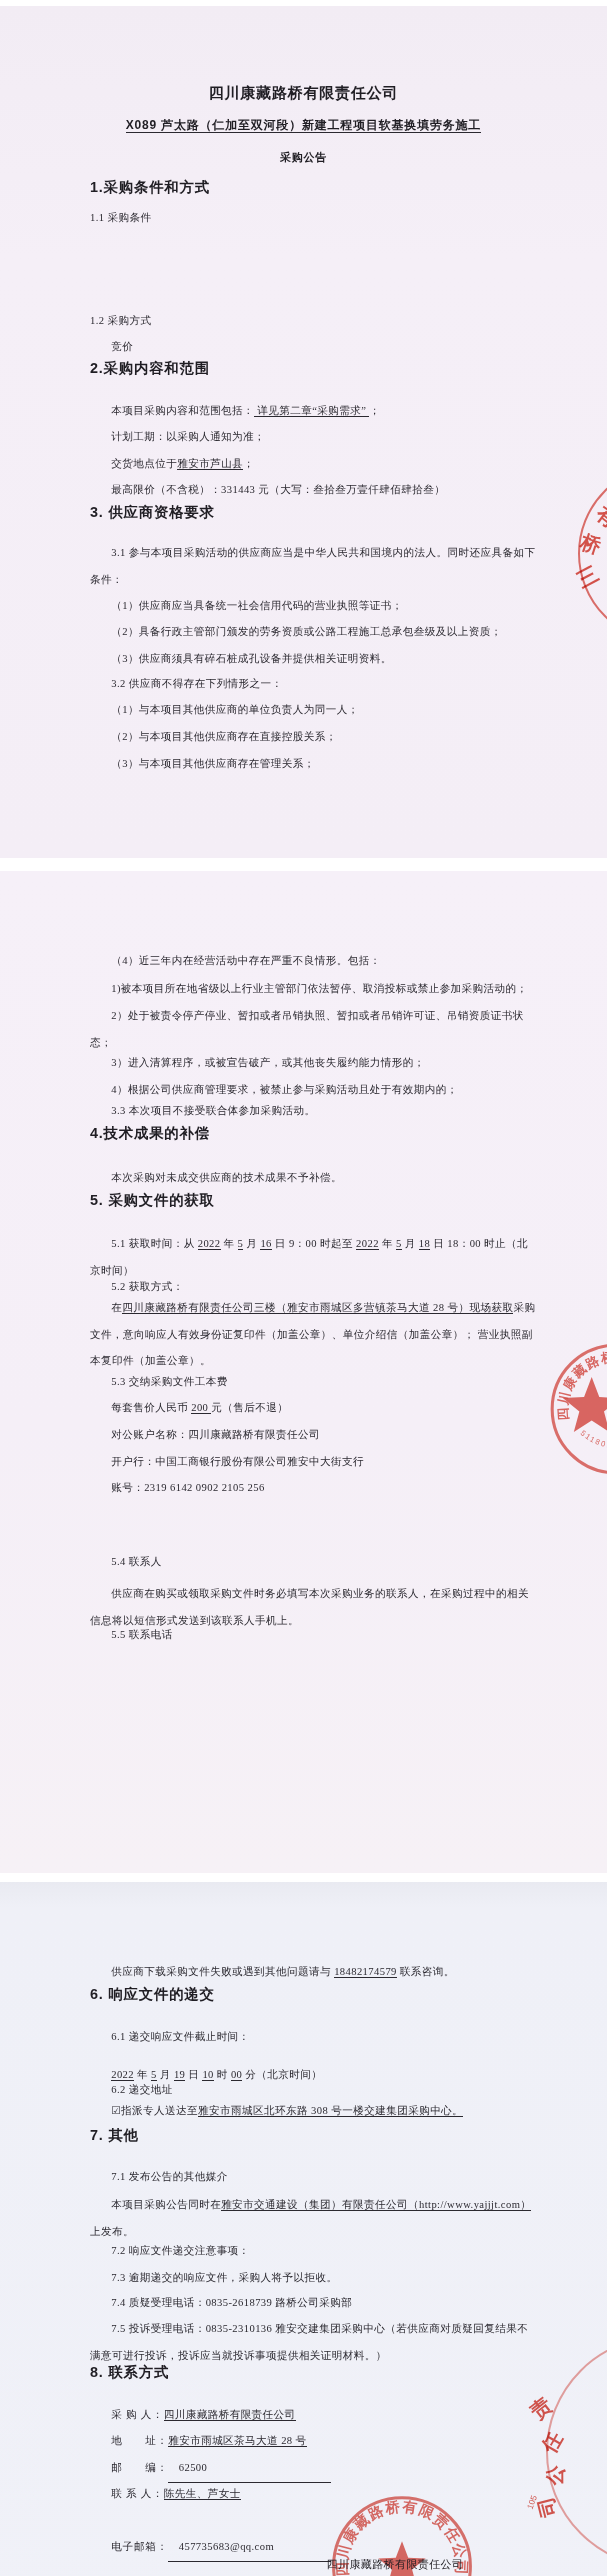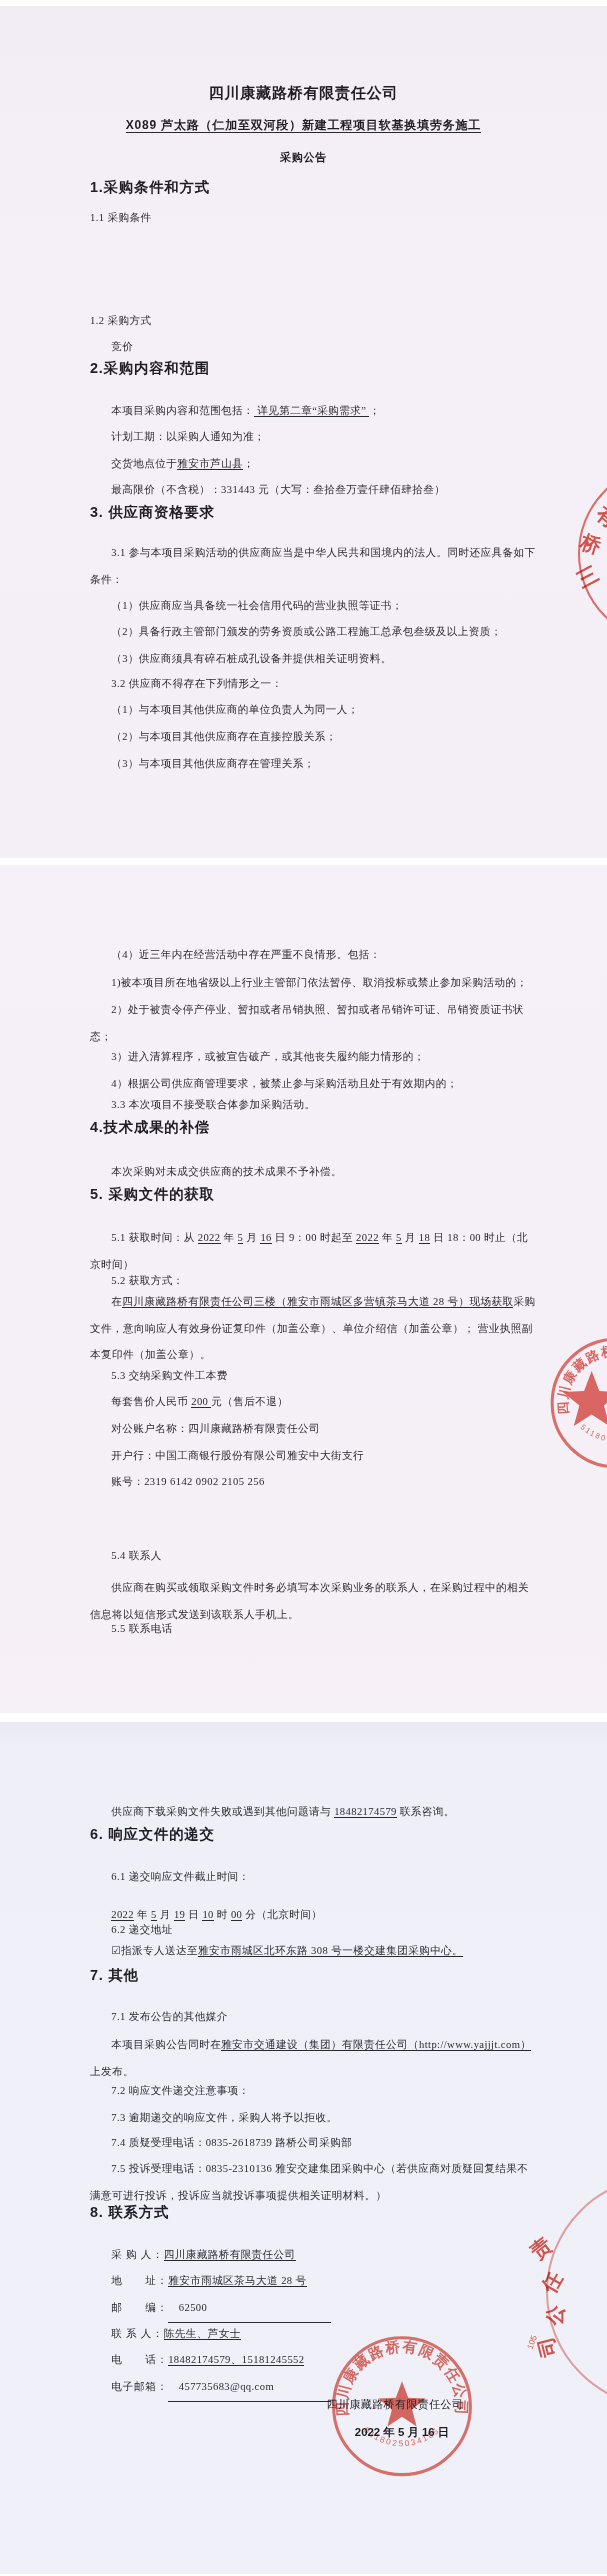--- a/index.html
+++ b/index.html
@@ -1,20 +1,20 @@
 <!DOCTYPE html>
 <html style="font-size:12px"><head>
 <meta charset="utf-8">
 <style>
   html,body{margin:0;padding:0;}
   body{width:607px;height:2576px;background:#ffffff;overflow:hidden;
        font-family:"Liberation Serif","DejaVu Serif",serif;color:#2b2930;}
   .page{position:relative;width:607px;overflow:hidden;}
   #p1{height:852px;margin-top:6px;background:linear-gradient(180deg,#f2ecf4 0%,#f5eff7 30%,#f4eef6 100%);}
-  #p2{height:848px;margin-top:7px;background:linear-gradient(180deg,#f6f0f8 0%,#f5eff7 55%,#f6f1f6 100%);}
+  #p2{height:1002px;margin-top:13px;background:linear-gradient(180deg,#f6f0f8 0%,#f5eff7 55%,#f6f1f6 100%);}
   #p3{height:852px;margin-top:9px;background:linear-gradient(180deg,#e9eaf1 0%,#eff0f7 3%,#f0f1f8 100%);}
   .ln{position:absolute;left:90px;width:449px;font-size:10.6px;line-height:26.6px;letter-spacing:0.4px;}
   .ind{text-indent:2em;}
   .ct{left:0;width:607px;text-align:center;text-indent:0;}
   .hd{font-family:"Liberation Sans","DejaVu Sans",sans-serif;font-weight:700;font-size:14.4px;letter-spacing:0.8px;color:#201e24;}
   .t1{font-size:15px;}
   .t2{font-size:12px;}
   .t3{font-size:11px;}
   .u{border-bottom:0.8px solid #2b2930;}
   .uw{display:inline-block;border-bottom:0.8px solid #2b2930;min-width:152px;padding-left:10.6px;text-indent:0;}
@@ -138,23 +138,20 @@
   </div>
   <div class="ln ind" style="top:546px">
     <span class="lbl">地　　址：</span><span class="u">雅安市雨城区茶马大道 28 号</span>
   </div>
   <div class="ln ind" style="top:573px">
     <span class="lbl">邮　　编：</span><span class="uw">62500</span>
   </div>
   <div class="ln ind" style="top:599px">
     <span class="lbl">联 系 人：</span><span class="u">陈先生、芦女士</span>
   </div>
-  <div class="ln ind" style="top:625px">
-    <span class="lbl">电　　话：</span><span class="u">18482174579、15181245552</span>
-  </div>
   <div class="ln ind" style="top:652px">
     <span class="lbl">电子邮箱：</span><span class="uw">457735683@qq.com</span>
   </div>
 
   <div class="ring" style="left:546px;top:454px;width:228px;height:228px;border-color:rgba(214,57,46,.45)"></div>
   <div class="schar" style="left:531px;top:516px;font-size:20px;transform:rotate(-38deg)">责</div>
   <div class="schar" style="left:542px;top:550px;font-size:20px;transform:rotate(-60deg)">任</div>
   <div class="schar" style="left:545px;top:583px;font-size:20px;transform:rotate(-82deg)">公</div>
   <div class="schar" style="left:537px;top:615px;font-size:20px;transform:rotate(-104deg)">司</div>
   <div class="schar" style="left:525px;top:616px;font-size:8.3px;font-weight:400;transform:rotate(-70deg)">105</div>

